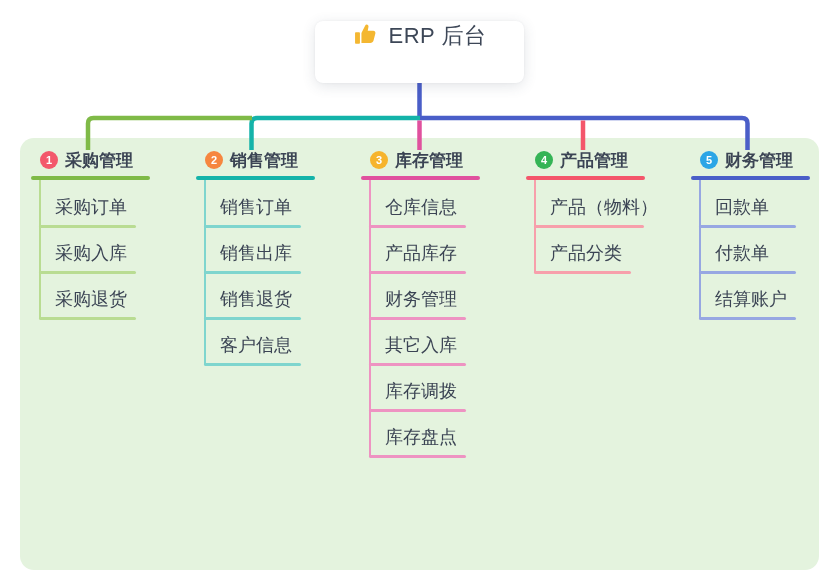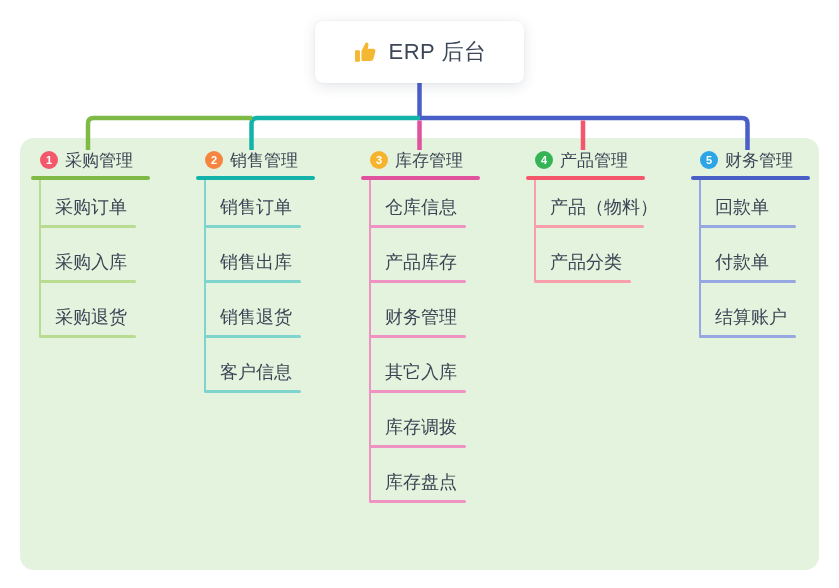--- a/index.html
+++ b/index.html
@@ -35,21 +35,21 @@
   .root-card {
     position: absolute;
     left: 315px;
     top: 21px;
     width: 209px;
     height: 62px;
     background: #ffffff;
     border-radius: 8px;
     box-shadow: 0 3px 14px rgba(60,70,90,0.14), 0 0 2px rgba(60,70,90,0.08);
     display: flex;
-    align-items: center;
+    align-items: flex-start;
     justify-content: center;
     gap: 10px;
     z-index: 2;
     cursor: pointer;
   }
   .root-title {
     font-size: 22px;
     font-weight: 500;
     color: #3d4757;
     letter-spacing: 0.5px;
@@ -84,20 +84,21 @@
     font-weight: bold;
     display: flex;
     align-items: center;
     justify-content: center;
     flex: 0 0 auto;
   }
   .branch-label {
     font-size: 17px;
     color: #3b4454;
     white-space: nowrap;
+    font-weight: bold;
   }
   .header-line {
     margin-left: 1px;
     margin-top: 5px;
     width: 119px;
     height: 4px;
     border-radius: 2px;
     background: var(--c, #888);
   }
   .items { position: relative; }
@@ -105,21 +106,21 @@
     content: "";
     position: absolute;
     left: 9px;
     top: 0;
     bottom: 1px;
     width: 2px;
     background: var(--cl, #bbb);
   }
   .item {
     position: relative;
-    height: 55px;
+    height: 46px;
     cursor: pointer;
   }
   .item:first-child { height: 48px; }
   .item-label {
     position: absolute;
     left: 25px;
     bottom: 9px;
     font-size: 18px;
     color: #3b4454;
     white-space: nowrap;

